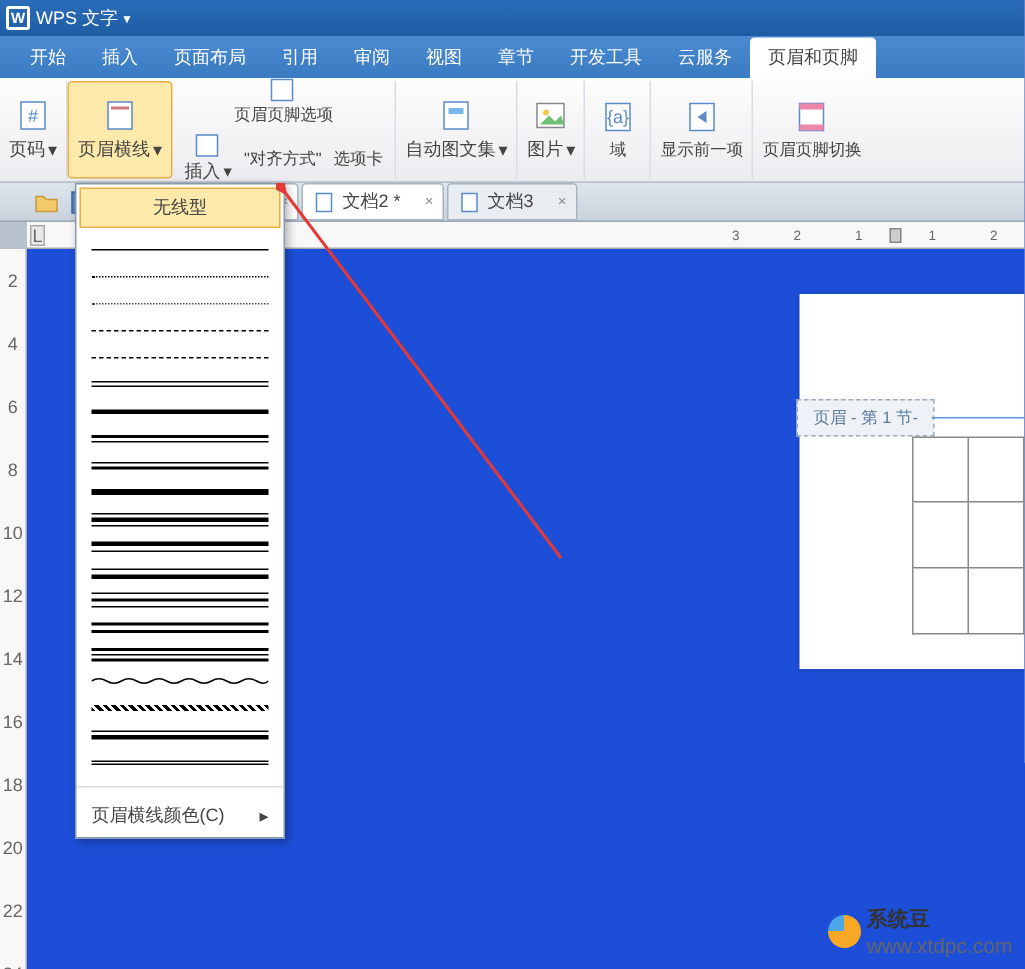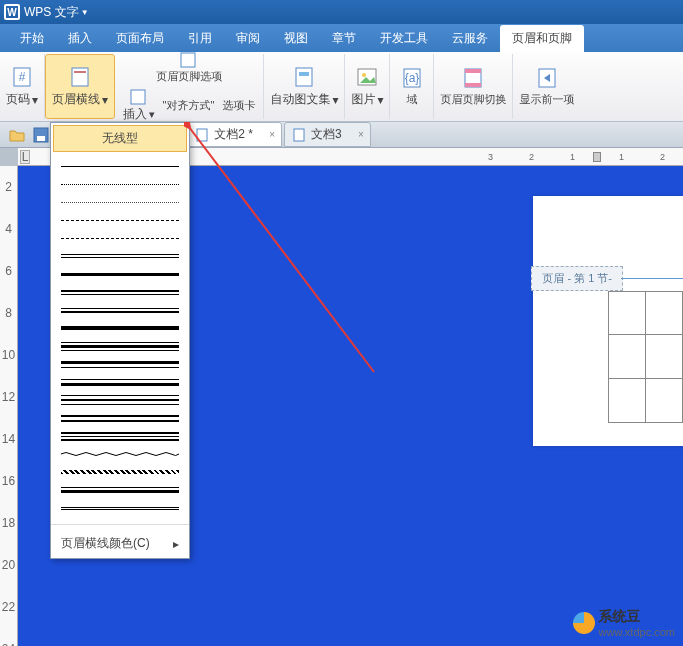--- a/index.html
+++ b/index.html
@@ -13,21 +13,21 @@
 .menubar .tab.active{background:#fff;color:#444;border-radius:3px 3px 0 0}
 .ribbon{height:70px;background:linear-gradient(#fdfdfd,#ececf0);border-bottom:1px solid #b5c0cc;display:flex;align-items:stretch;padding:2px 0}
 .rg{display:flex;flex-direction:column;align-items:center;justify-content:center;padding:2px 6px;border-right:1px solid #d8dde4;min-width:44px}
 .rg:last-child{border-right:none}
 .rg .ic{width:24px;height:24px;display:flex;align-items:center;justify-content:center;margin-bottom:2px}
 .rg .lb{font-size:11px;color:#444;white-space:nowrap;display:flex;align-items:center;gap:2px}
 .rg.sel{background:#fde9a9;border:1px solid #e8b04a;border-radius:3px}
 .rg.small{flex-direction:column;padding:2px 4px;min-width:auto}
 .rg.small .ic{width:18px;height:18px;margin:0 2px 0 0}
 svg{display:block}
-.doctabs{height:26px;background:linear-gradient(#dfe5ec,#c9d2dc);display:flex;align-items:center;padding:0 5px;border-bottom:1px solid #9aa8b8}
+.doctabs{height:26px;background:linear-gradient(#dfe5ec,#c9d2dc);display:flex;align-items:center;padding:0 19px;border-bottom:1px solid #9aa8b8}
 .doctabs .ficon{width:18px;height:18px;margin:0 3px;display:flex;align-items:center;justify-content:center}
 .doctab{display:flex;align-items:center;padding:3px 28px 3px 8px;background:#fff;border:1px solid #a8b4c2;border-radius:3px 3px 0 0;margin:0 1px;font-size:11px;color:#444;position:relative}
 .doctab .x{position:absolute;right:6px;color:#888;font-size:10px}
 .doctab.inactive{background:#e8edf2}
 .doctab .ti{width:14px;height:14px;margin-right:4px}
 .ruler-h{height:18px;background:#f8f8f8;border-bottom:1px solid #aaa;position:absolute;top:148px;left:18px;right:0;display:flex;align-items:center;font-size:9px;color:#666}
 .ruler-h .L{width:10px;height:14px;background:#e8e8e8;border:1px solid #aaa;margin-left:2px;display:flex;align-items:center;justify-content:center}
 .ruler-h .seg{position:absolute;right:0;top:0;height:18px;display:flex;align-items:center}
 .ruler-h .n{margin:0 18px;font-size:9px}
 .ruler-v{width:18px;background:#f8f8f8;border-right:1px solid #aaa;position:absolute;top:166px;left:0;bottom:0;display:flex;flex-direction:column;align-items:center;font-size:9px;color:#666}
@@ -44,21 +44,21 @@
 .hdrline{position:absolute;right:0;top:112px;width:62px;height:1px;background:#5a9ad8}
 .tbl{position:absolute;right:0;top:125px;width:75px}
 .tbl .r{height:44px;border:1px solid #888;border-top:none;display:flex}
 .tbl .r:first-child{border-top:1px solid #888}
 .tbl .c{flex:1;border-right:1px solid #888}
 .tbl .c:last-child{border-right:none}
 .arrow{position:absolute;top:122px;left:184px;width:200px;height:260px;pointer-events:none;z-index:20}
 .watermark{position:absolute;right:8px;bottom:8px;display:flex;align-items:center;gap:4px;z-index:30}
 .watermark .c{width:22px;height:22px;border-radius:50%;background:conic-gradient(#f9a825 0 270deg,#4ca6e8 270deg 360deg)}
 .watermark .t{font-size:14px;font-weight:bold;color:#333}
-.watermark .s{font-size:11px;color:#666}
+.watermark .s{font-size:14px;color:#666}
 .sidegray{position:absolute;left:18px;top:166px;width:12px;bottom:0;background:#8d96a0}
 .sideblue{position:absolute;left:18px;top:218px;width:12px;height:28px;background:#4a7ab0}
 </style>
 </head>
 <body>
 
 <div class="titlebar">
   <span class="logo"></span>
   <span>WPS 文字</span>
   <span class="dd">▼</span>
@@ -159,34 +159,34 @@
           <rect x="3" y="2" width="16" height="18" fill="#fff" stroke="#5a8ac8"></rect>
           <text x="11" y="15" font-size="9" fill="#5a8ac8" text-anchor="middle">{a}</text>
         </svg>
       </span>
     <span class="lb">域</span>
   </div>
   <div class="rg">
     <span class="ic">
         <svg width="22" height="22">
           <rect x="3" y="2" width="16" height="18" fill="#fff" stroke="#5a8ac8"></rect>
+          <path d="M14 7 L8 11 L14 15 Z" fill="#5a8ac8"></path>
+        </svg>
+      </span>
+    <span class="lb">显示前一项</span>
+  </div>
+  <div class="rg">
+    <span class="ic">
+        <svg width="22" height="22">
+          <rect x="3" y="2" width="16" height="18" fill="#fff" stroke="#5a8ac8"></rect>
           <rect x="3" y="2" width="16" height="4" fill="#e8a"></rect>
           <rect x="3" y="16" width="16" height="4" fill="#e8a"></rect>
         </svg>
       </span>
     <span class="lb">页眉页脚切换</span>
-  </div>
-  <div class="rg">
-    <span class="ic">
-        <svg width="22" height="22">
-          <rect x="3" y="2" width="16" height="18" fill="#fff" stroke="#5a8ac8"></rect>
-          <path d="M14 7 L8 11 L14 15 Z" fill="#5a8ac8"></path>
-        </svg>
-      </span>
-    <span class="lb">显示前一项</span>
   </div>
 </div>
 
 <div class="doctabs">
   <span class="ficon">
       <svg width="16" height="14">
         <path d="M1 3 L6 3 L8 5 L15 5 L15 13 L1 13 Z" fill="#f2c96b" stroke="#c89a3a"></path>
       </svg>
     </span>
   <span class="ficon">

